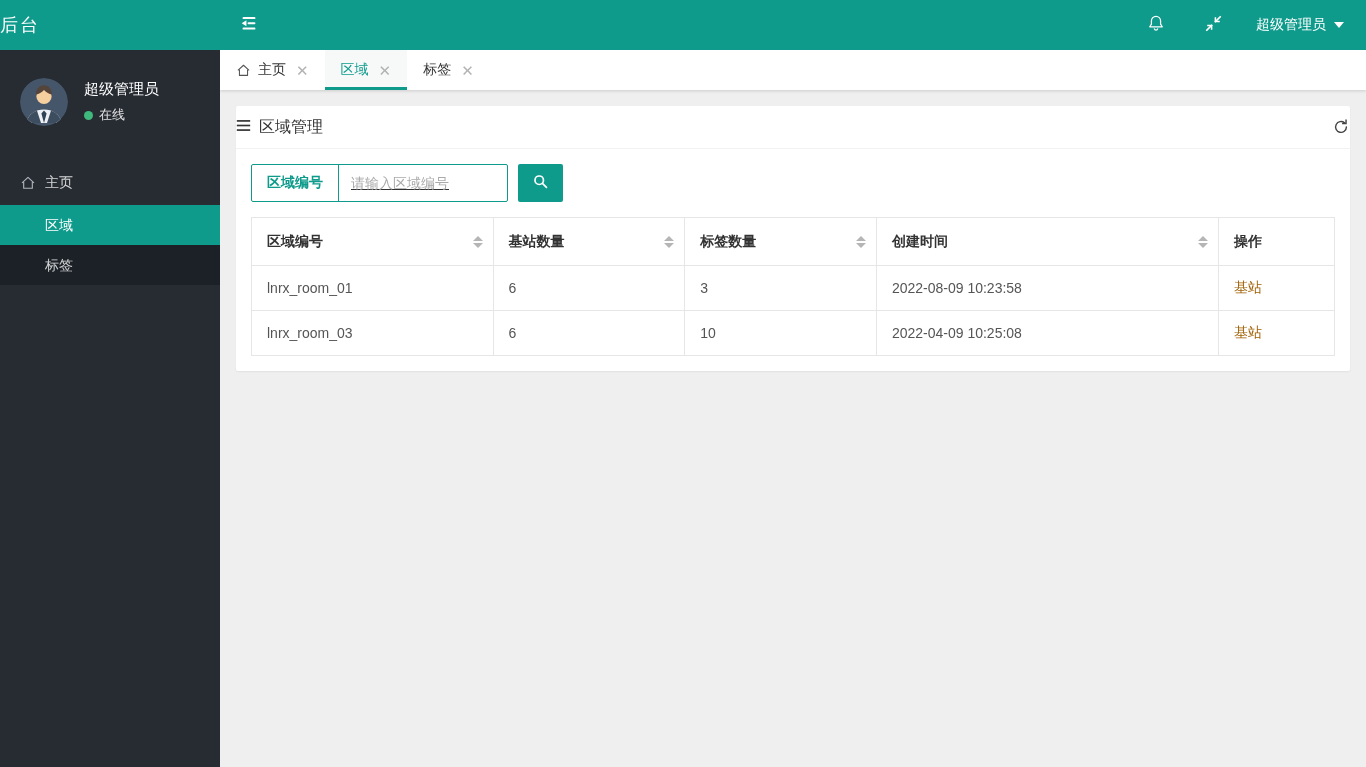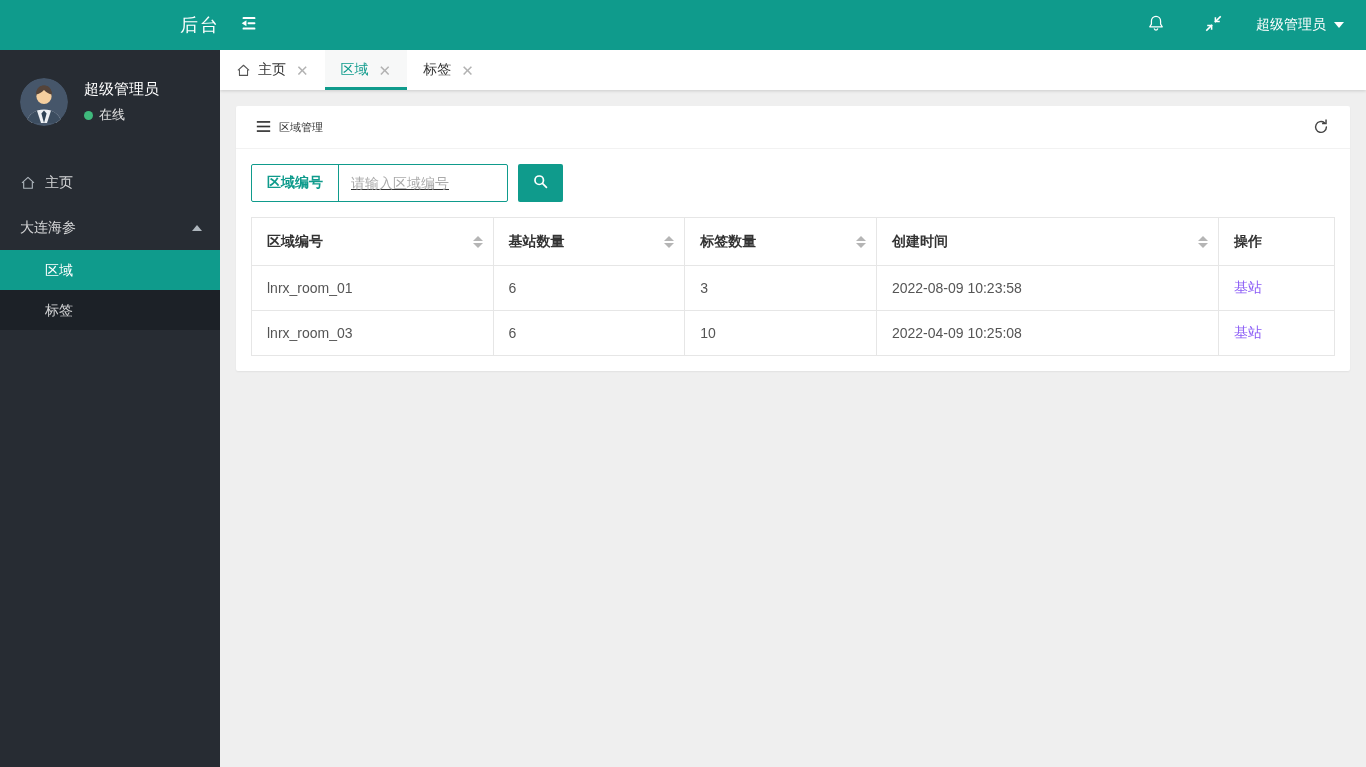--- a/index.html
+++ b/index.html
@@ -1,20 +1,20 @@
 <!DOCTYPE html>
 <html><head>
 <meta charset="utf-8">
 <style>
   * { margin:0; padding:0; box-sizing:border-box; }
   html,body { width:1366px; height:767px; overflow:hidden; font-family:"Liberation Sans","DejaVu Sans",sans-serif; background:#efefef; }
 
   
   .topbar { position:absolute; top:0; left:0; width:1366px; height:50px; background:#0f9b8c; display:flex; align-items:center; color:#fff; z-index:30; }
-  .logo { width:220px; text-align:right; font-size:18px; letter-spacing:2px; color:#fff; }
+  .logo { width:220px; text-align:left; font-size:18px; letter-spacing:2px; color:#fff; }
   .menu-toggle { width:58px; height:50px; display:flex; align-items:center; justify-content:center; cursor:pointer; }
   .topbar-right { margin-left:auto; display:flex; align-items:center; height:50px; }
   .topbar-icon-btn { height:50px; padding:0 19px; display:flex; align-items:center; cursor:pointer; }
   .topbar-user { display:flex; align-items:center; gap:8px; font-size:14px; padding:0 22px 0 14px; height:50px; cursor:pointer; }
   .caret-down-w { width:0; height:0; border-left:5px solid transparent; border-right:5px solid transparent; border-top:6px solid #fff; }
 
   
   .sidebar { position:absolute; top:50px; left:0; width:220px; height:717px; background:#272c33; z-index:20; }
   .user-block { display:flex; align-items:center; gap:16px; padding:28px 20px 34px 20px; }
   .avatar { width:48px; height:48px; border-radius:50%; overflow:hidden; flex:0 0 48px; }
@@ -34,40 +34,40 @@
   .main { position:absolute; top:50px; left:220px; width:1146px; height:717px; }
   .tabbar { height:40px; background:#fff; display:flex; position:relative; box-shadow:0 1px 3px rgba(0,0,0,.15); z-index:10; }
   .tab { display:flex; align-items:center; gap:7px; padding:0 16px; height:40px; font-size:14px; color:#333; position:relative; cursor:pointer; }
   .tab .tab-ic { display:flex; align-items:center; color:#555; }
   .tab-close { color:#b2b2b2; font-size:15px; line-height:1; margin-left:3px; cursor:pointer; }
   .tab.active { color:#0f9b8c; background:#f7f8f8; }
   .tab.active::after { content:""; position:absolute; left:0; right:0; bottom:0; height:3px; background:#0f9b8c; }
 
   .content { position:absolute; top:40px; left:0; width:1146px; height:677px; background:#efefef; padding:16px; overflow:auto; }
   .card { background:#fff; border-radius:2px; box-shadow:0 1px 2px rgba(0,0,0,.06); }
-  .card-header { height:43px; display:flex; align-items:center; padding:0 20px; border-bottom:1px solid #f2f2f2; font-size:11px; color:#333; }
+  .card-header { height:43px; display:flex; align-items:center; padding:0 0; border-bottom:1px solid #f2f2f2; font-size:16px; color:#333; }
   .card-title { margin-left:8px; }
   .refresh-btn { margin-left:auto; display:flex; align-items:center; cursor:pointer; color:#444; }
   .card-body { padding:15px; }
 
   .search-row { display:flex; align-items:center; }
   .search-group { display:flex; align-items:stretch; border:1px solid #0f9b8c; border-radius:2px; height:38px; background:#fff; }
   .search-label { display:flex; align-items:center; padding:0 15px; color:#0f9b8c; font-weight:bold; font-size:14px; border-right:1px solid #0f9b8c; }
   .search-input { border:none; outline:none; width:168px; padding:0 12px; font-size:14px; color:#333; background:transparent;text-decoration:underline; }
   .search-input::placeholder { color:#aaa; }
   .search-btn { width:45px; height:38px; margin-left:10px; background:#0f9b8c; border:none; border-radius:2px; display:flex; align-items:center; justify-content:center; cursor:pointer; }
 
   table { width:100%; border-collapse:collapse; margin-top:15px; font-size:14px; }
   th, td { border:1px solid #e6e6e6; text-align:left; padding:0 15px; }
   th { height:48px; color:#333; font-weight:bold; position:relative; background:#fff; }
   td { height:45px; color:#555; }
   .sort { position:absolute; right:10px; top:50%; transform:translateY(-50%); display:flex; flex-direction:column; gap:2px; cursor:pointer; }
   .sort-up { width:0; height:0; border-left:5px solid transparent; border-right:5px solid transparent; border-bottom:5px solid #b5b5b5; }
   .sort-dn { width:0; height:0; border-left:5px solid transparent; border-right:5px solid transparent; border-top:5px solid #b5b5b5; }
-  .table-link { color:#8b5cf6; cursor:pointer; text-decoration:none; }
+  .table-link { color:#a16207; cursor:pointer; text-decoration:none; }
 </style>
 </head>
 <body>
 
 <div class="topbar">
   <div class="logo">后台</div>
   <div class="menu-toggle">
     <span>
       <svg viewBox="0 0 24 24" width="22" height="22" fill="#fff">
         <rect x="5" y="5.5" width="14" height="2.2" rx="1"></rect>
@@ -131,24 +131,20 @@
       <span class="nav-ic">
         <svg viewBox="0 0 20 20" width="16" height="16" fill="none" stroke="currentColor" stroke-width="1.4" stroke-linejoin="round">
           <path d="M2.5 9.8 10 3l7.5 6.8"></path>
           <path d="M4.6 8.6V16.5h10.8V8.6"></path>
         </svg>
       </span>
       <span>主页</span>
     </div>
 
 
-    <div class="nav-item">
-      <span>大连海参</span>
-      <span class="nav-caret tri-up"></span>
-    </div>
 
     <div class="submenu">
       <div class="submenu-item active">
         <span>区域</span>
       </div>
       <div class="submenu-item">
         <span>标签</span>
       </div>
     </div>
   </div>

